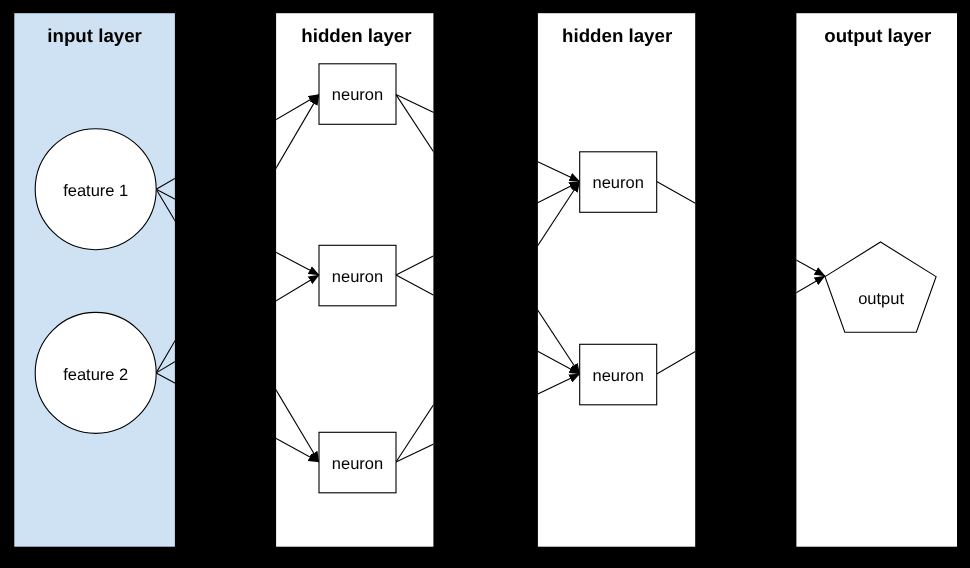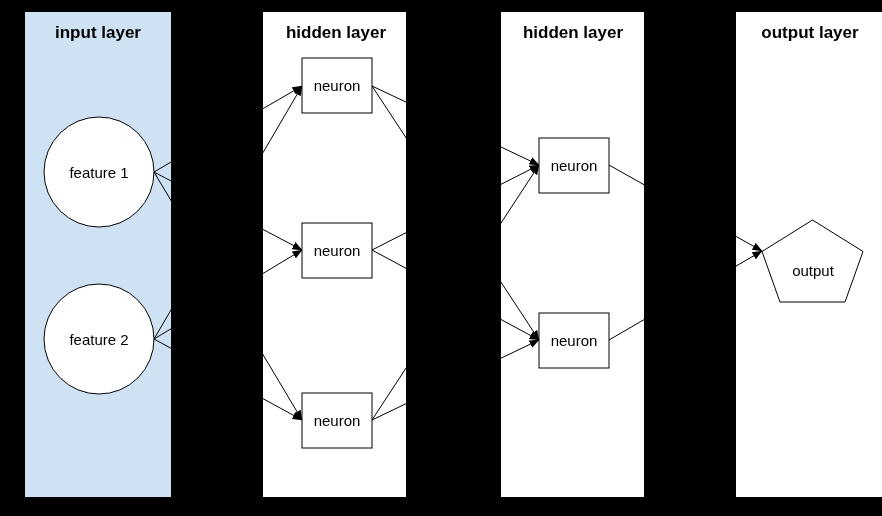--- a/index.html
+++ b/index.html
@@ -4,21 +4,20 @@
 <style>
   html, body {
     margin: 0;
     padding: 0;
     background: #000000;
   }
   .stage {
     width: 706px;
     height: 516px;
     position: relative;
-    padding-left: 12px;
   }
   svg { display: block; }
   .panel-title {
     font-family: "Liberation Sans", sans-serif;
     font-size: 17px;
     font-weight: bold;
     text-anchor: middle;
     fill: #000000;
   }
   .node-label {

